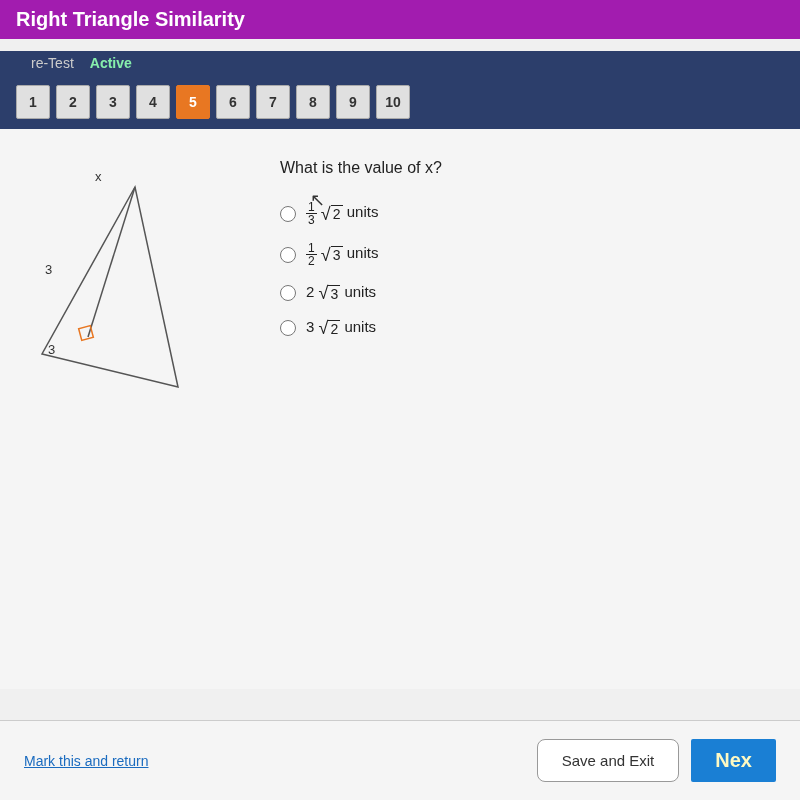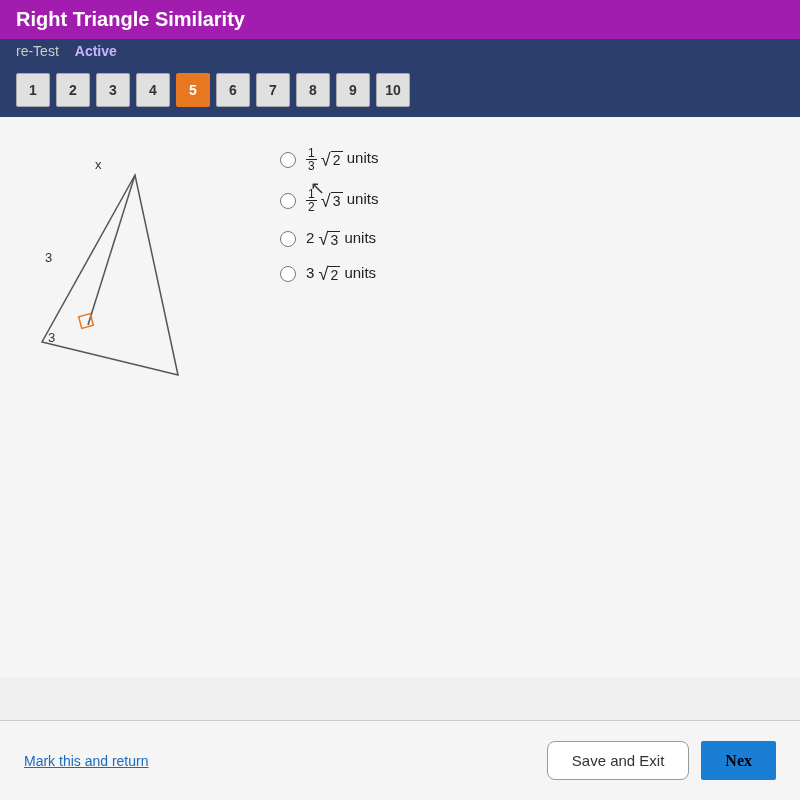--- a/index.html
+++ b/index.html
@@ -15,34 +15,35 @@
     .header {
       background: #a21caf;
       color: white;
       padding: 8px 16px;
       font-size: 20px;
       font-weight: bold;
     }
 
     .sub-header {
       background: #2c3e6b;
-      padding: 4px 16px 8px 16px;
+      padding: 4px 16px 8px 31px;
       display: flex;
       gap: 16px;
       align-items: center;
+      margin-top: 12px;
     }
 
     .sub-header span {
       color: #ccc;
       font-size: 14px;
       cursor: pointer;
     }
 
     .sub-header .active-label {
-      color: #c4b5fd;
+      color: #86efac;
       font-weight: bold;
     }
 
     .question-tabs {
       background: #2c3e6b;
       padding: 6px 16px 10px 16px;
       display: flex;
       gap: 6px;
     }
 
@@ -192,26 +193,25 @@
       font-size: 15px;
       cursor: pointer;
       border-radius: 8px;
       color: #333;
     }
 
     .next-btn {
       padding: 10px 24px;
       background: #1a7fd4;
       border: none;
-      font-size: 16px;
+      font-size: 20px;
       cursor: pointer;
       border-radius: 2px;
-      color: #000000;
+      color: #fef9c3;
       font-weight: bold;
-      font-family: Liberation Serif, serif;
     }
 
     
     .triangle-svg {
       position: absolute;
       top: 10px;
       left: 0;
     }
 
     .cursor-icon {
@@ -264,20 +264,21 @@
 
       <text x="75" y="22" font-size="13" fill="#333" font-family="Arial">x</text>
 
       <text x="25" y="115" font-size="13" fill="#333" font-family="Arial">3</text>
 
       <text x="28" y="195" font-size="13" fill="#333" font-family="Arial">3</text>
     </svg>
   </div>
 
   <div class="question-area">
+    <p class="question-text">What is the value of x?</p>
 
     <ul class="options-list">
 
       <li class="option-item">
         <input type="radio" name="answer" id="opt1" style="">
         <label for="opt1" class="math-text">
           <span class="frac">
             <span class="frac-num">1</span>
             <span class="frac-den">3</span>
           </span>

